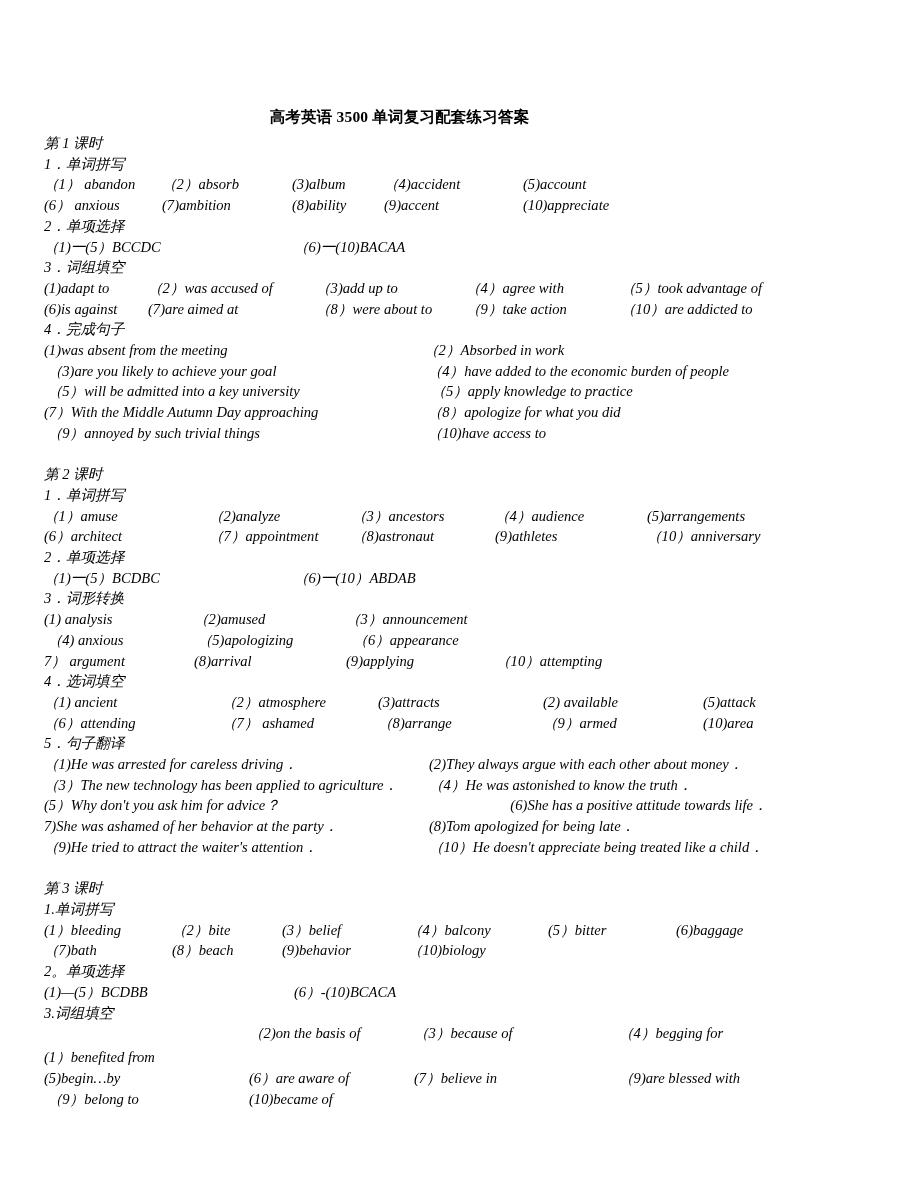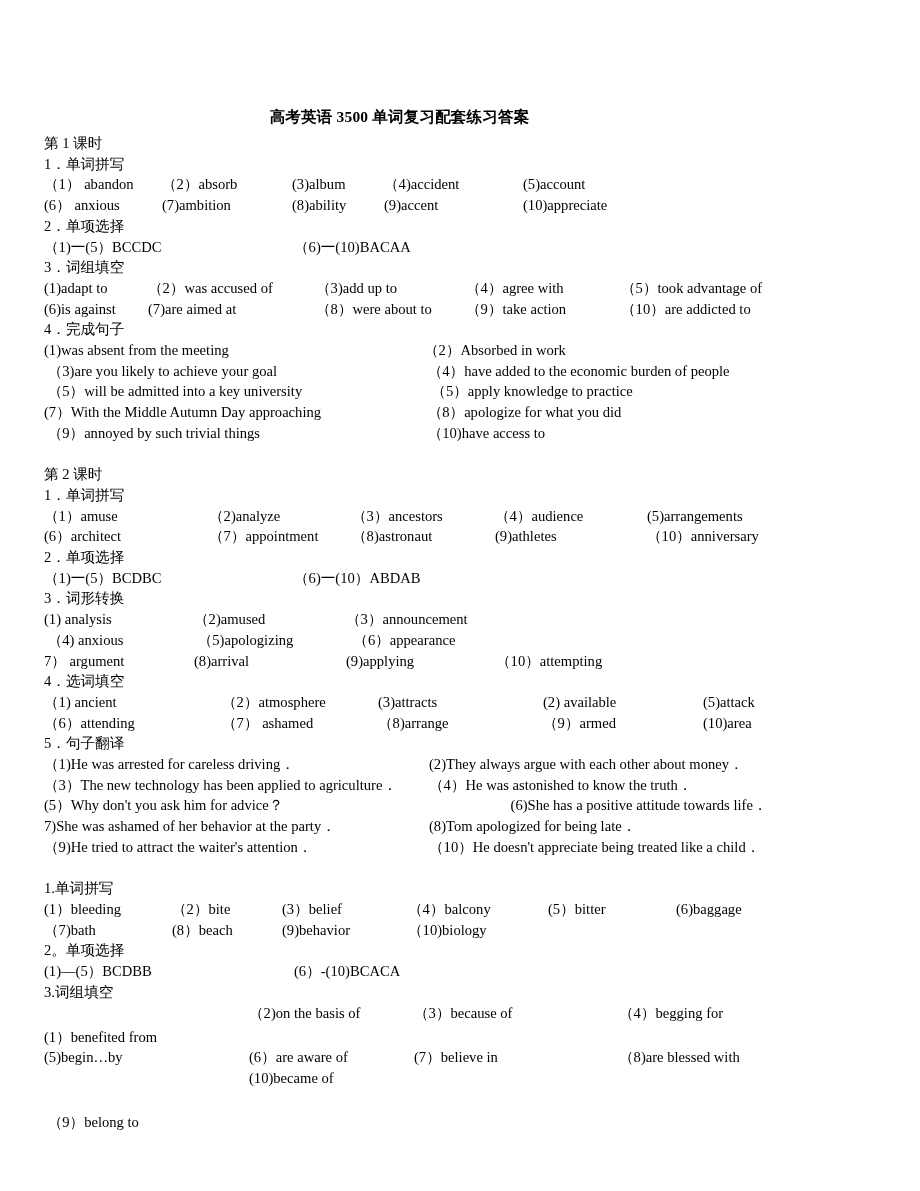--- a/index.html
+++ b/index.html
@@ -29,20 +29,21 @@
     letter-spacing: 0.2px;
     margin: 0;
     padding-top: 107px;
     padding-left: 10px;
     line-height: 20px;
   }
   .body-area {
     padding-left: 44px;
     padding-right: 24px;
     padding-top: 6px;
+    font-style: italic;
   }
   .ln {
     font-size: 14.6px;
     line-height: 20.7px;
     white-space: pre;
     margin: 0;
     padding: 0;
   }
   .ln.cjk {
     font-family: "Liberation Serif", "DejaVu Serif", serif;
@@ -98,24 +99,25 @@
       <div class="ln cjk">4．选词填空</div>
       <div class="ln row"><span class="col" style="min-width: 178px;">（1) ancient</span><span class="col" style="min-width: 156px;">（2）atmosphere</span><span class="col" style="min-width: 165px;">(3)attracts</span><span class="col" style="min-width: 160px;">(2) available</span><span class="col" style="min-width: 150px;">(5)attack</span></div>
       <div class="ln row"><span class="col" style="min-width: 178px;">（6）attending</span><span class="col" style="min-width: 156px;">（7） ashamed</span><span class="col" style="min-width: 165px;">（8)arrange</span><span class="col" style="min-width: 160px;">（9）armed</span><span class="col" style="min-width: 150px;">(10)area</span></div>
       <div class="ln cjk">5．句子翻译</div>
       <div class="ln row"><span class="col" style="min-width: 385px;">（1)He was arrested for careless driving．</span><span class="col" style="min-width: 420px;">(2)They always argue with each other about money．</span></div>
       <div class="ln row"><span class="col" style="min-width: 385px;">（3）The new technology has been applied to agriculture．</span><span class="col" style="min-width: 420px;">（4）He was astonished to know the truth．</span></div>
       <div class="ln row"><span class="col" style="min-width: 385px;">(5）Why don't you ask him for advice？</span><span class="col" style="min-width: 420px; text-align: center;">(6)She has a positive attitude towards life．</span></div>
       <div class="ln row"><span class="col" style="min-width: 385px;">7)She was ashamed of her behavior at the party．</span><span class="col" style="min-width: 420px;">(8)Tom apologized for being late．</span></div>
       <div class="ln row"><span class="col" style="min-width: 385px;">（9)He tried to attract the waiter's attention．</span><span class="col" style="min-width: 420px;">（10）He doesn't appreciate being treated like a child．</span></div>
       <div class="gap"></div>
+      <div class="ln cjk">第 3 课时</div>
       <div class="ln cjk">1.单词拼写</div>
       <div class="ln row"><span class="col" style="min-width: 128px;">(1）bleeding</span><span class="col" style="min-width: 110px;">（2）bite</span><span class="col" style="min-width: 126px;">(3）belief</span><span class="col" style="min-width: 140px;">（4）balcony</span><span class="col" style="min-width: 128px;">(5）bitter</span><span class="col" style="min-width: 120px;">(6)baggage</span></div>
       <div class="ln row"><span class="col" style="min-width: 128px;">（7)bath</span><span class="col" style="min-width: 110px;">(8）beach</span><span class="col" style="min-width: 126px;">(9)behavior</span><span class="col" style="min-width: 140px;">（10)biology</span></div>
       <div class="ln cjk">2。单项选择</div>
       <div class="ln row"><span class="col" style="min-width: 250px;">(1)—(5）BCDBB</span><span class="col" style="min-width: 220px;">(6）-(10)BCACA</span></div>
       <div class="ln cjk">3.词组填空</div>
       <div class="ln row"><span class="col" style="min-width: 205px; margin-top: 24px;">(1）benefited from</span><span class="col" style="min-width: 165px;">（2)on the basis of</span><span class="col" style="min-width: 205px;">（3）because of</span><span class="col" style="min-width: 190px;">（4）begging for</span></div>
-      <div class="ln row"><span class="col" style="min-width: 205px;">(5)begin…by</span><span class="col" style="min-width: 165px;">(6）are aware of</span><span class="col" style="min-width: 205px;">(7）believe in</span><span class="col" style="min-width: 190px;">（8)are blessed with</span></div>
-      <div class="ln row"><span class="col" style="min-width: 205px; margin-top: 44px;"> （9）belong to</span><span class="col" style="min-width: 165px;">(10)became of</span></div>
+      <div class="ln row"><span class="col" style="min-width: 205px;">(5)begin…by</span><span class="col" style="min-width: 165px;">(6）are aware of</span><span class="col" style="min-width: 205px;">(7）believe in</span><span class="col" style="min-width: 190px;">（9)are blessed with</span></div>
+      <div class="ln row"><span class="col" style="min-width: 205px;"> （9）belong to</span><span class="col" style="min-width: 165px;">(10)became of</span></div>
     </div>
 
 </div>
 
 </body></html>

